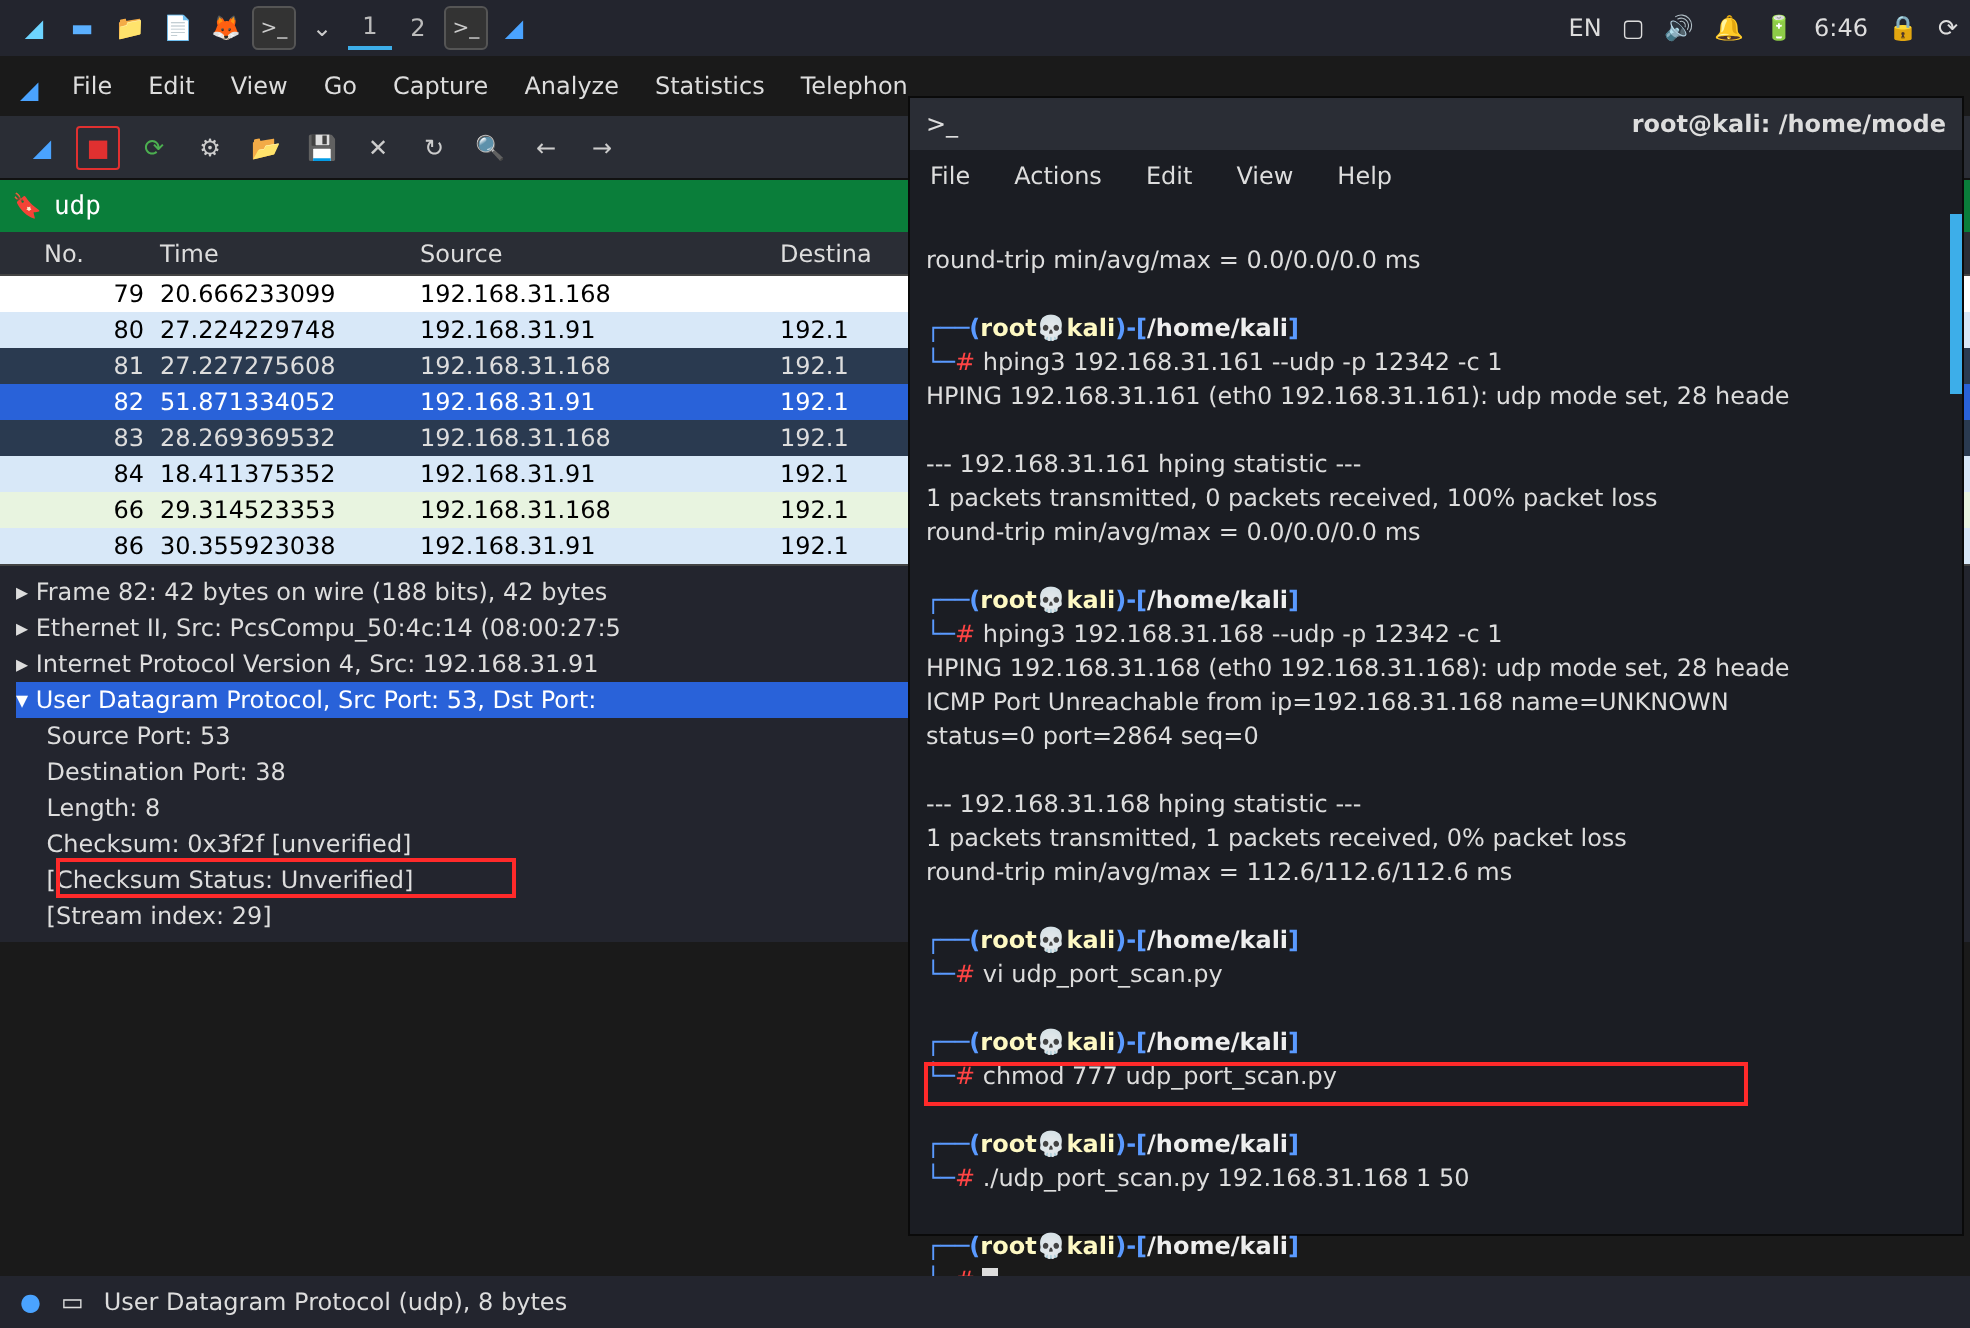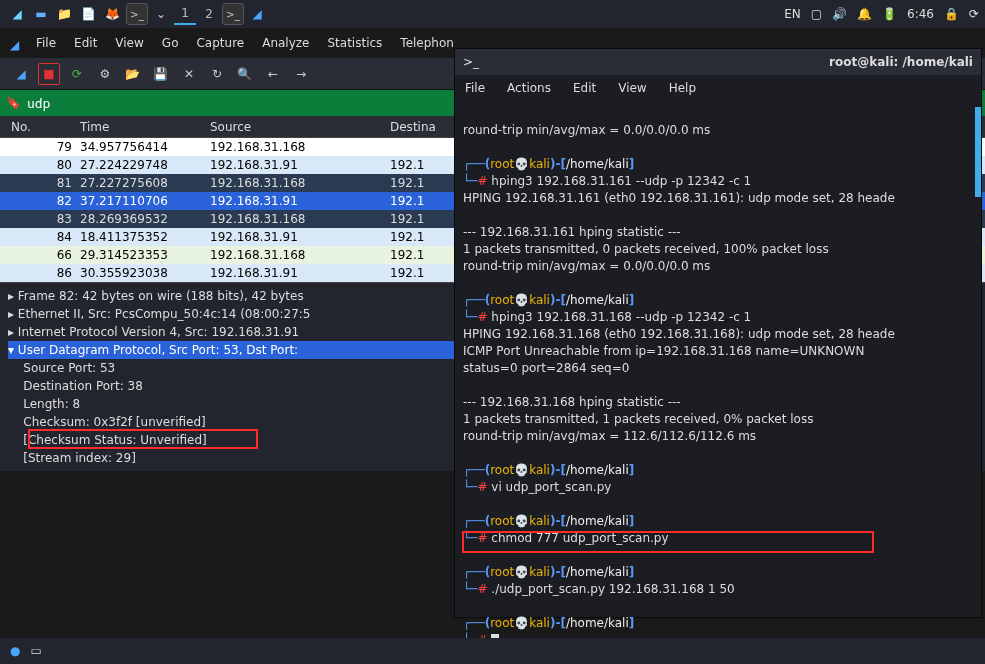--- a/index.html
+++ b/index.html
@@ -18,21 +18,21 @@
 .ws-menubar span{cursor:pointer}
 .ws-toolbar{height:32px;background:#2a2d35;display:flex;align-items:center;gap:6px;padding:0 10px;border-bottom:1px solid #111}
 .tool-btn{width:22px;height:22px;display:flex;align-items:center;justify-content:center;color:#ccc;border-radius:2px}
 .tool-blue{color:#4aa3ff}
 .tool-red{color:#e03030;border:1px solid #e03030}
 .tool-green{color:#4caf50}
 .filter-bar{height:26px;background:#0a7e3a;display:flex;align-items:center;padding:0 6px}
 .bookmark{color:#ffd54a;margin-right:6px}
 .filter-input{flex:1;color:#fff;font-family:monospace;font-size:13px}
 .pkt-header{display:flex;background:#2a2d35;color:#ddd;height:22px;align-items:center;border-bottom:1px solid #444}
-.col-no{width:80px;padding-left:11px}
+.col-no{width:80px;padding-left:22px}
 .col-time{width:130px}
 .col-src{width:180px}
 .col-dst{flex:1}
 .pkt-list{font-family:monospace;font-size:13px}
 .pkt-row{display:flex;height:18px;align-items:center;padding-left:10px}
 .pkt-row .col-no{width:70px;text-align:right;padding-right:8px}
 .pkt-row .col-time{width:130px}
 .pkt-row .col-src{width:180px}
 .r-w{background:#fff;color:#000}
 .r-l1{background:#d8e8f8;color:#000}
@@ -43,23 +43,23 @@
 .details{background:#23252e;color:#ddd;font-family:monospace;font-size:13px;padding:4px 8px;line-height:18px;border-top:1px solid #444}
 .det-line{white-space:pre}
 .det-sel{background:#2962d9;color:#fff}
 .redbox{position:absolute;border:2px solid #ff2a2a;pointer-events:none}
 .redbox1{top:429px;left:28px;width:230px;height:20px}
 .terminal{position:absolute;top:48px;left:454px;width:528px;height:570px;background:#1b1d23;color:#ddd;font-family:monospace;font-size:13px;border:1px solid #0a0a0a}
 .term-title{height:26px;background:#2a2d35;display:flex;align-items:center;padding:0 8px;color:#ddd}
 .term-title-text{margin-left:auto;font-weight:bold}
 .term-menubar{display:flex;gap:22px;padding:6px 10px;color:#ddd;font-size:13px}
 .term-body{padding:4px 8px;line-height:17px;white-space:pre-wrap;overflow:hidden}
-.c-red{color:#eab308;font-weight:normal}
+.c-red{color:#fef9c3;font-weight:bold}
 .c-blue{color:#5a9aff;font-weight:bold}
-.c-white{color:#eee;font-weight:normal}
+.c-white{color:#eee;font-weight:bold}
 .c-promptred{color:#ff4444}
 .ul{}
 .redbox2{top:531px;left:462px;width:412px;height:22px;border-width:2px}
 .cursor{display:inline-block;width:8px;height:14px;background:#ddd;vertical-align:middle}
 .statusbar{position:absolute;bottom:0;left:0;right:0;height:26px;background:#23252e;color:#ddd;display:flex;align-items:center;padding:0 10px;font-size:12px}
 .status-left{display:flex;align-items:center;gap:10px}
 .status-right{margin-left:auto}
 .scroll-hint{position:absolute;right:0;top:58px;width:6px;height:90px;background:#3daee9}
 </style>
 </head>
@@ -122,39 +122,39 @@
   </div>
   <div class="pkt-header">
     <div class="col-no">No.</div>
     <div class="col-time">Time</div>
     <div class="col-src">Source</div>
     <div class="col-dst">Destina</div>
   </div>
   <div class="pkt-list" id="pkt-list">
       <div class="pkt-row r-w">
         <div class="col-no">79</div>
-        <div class="col-time">34.957756414</div>
+        <div class="col-time">20.666233099</div>
         <div class="col-src">192.168.31.168</div>
         <div class="col-dst"></div>
       </div>
       <div class="pkt-row r-l1">
         <div class="col-no">80</div>
         <div class="col-time">27.224229748</div>
         <div class="col-src">192.168.31.91</div>
         <div class="col-dst">192.1</div>
       </div>
       <div class="pkt-row r-d1">
         <div class="col-no">81</div>
         <div class="col-time">27.227275608</div>
         <div class="col-src">192.168.31.168</div>
         <div class="col-dst">192.1</div>
       </div>
       <div class="pkt-row r-sel">
         <div class="col-no">82</div>
-        <div class="col-time">37.217110706</div>
+        <div class="col-time">51.871334052</div>
         <div class="col-src">192.168.31.91</div>
         <div class="col-dst">192.1</div>
       </div>
       <div class="pkt-row r-d1">
         <div class="col-no">83</div>
         <div class="col-time">28.269369532</div>
         <div class="col-src">192.168.31.168</div>
         <div class="col-dst">192.1</div>
       </div>
       <div class="pkt-row r-l2">
@@ -187,21 +187,21 @@
     <div class="det-line">    <span>Checksum: 0x3f2f [unverified]</span></div>
     <div class="det-line">    <span>[Checksum Status: Unverified]</span></div>
     <div class="det-line">    <span>[Stream index: 29]</span></div>
   </div>
 </div>
 <div class="redbox redbox1"></div>
 
 <div class="terminal">
   <div class="term-title">
     <span>&gt;_</span>
-    <span class="term-title-text">root@kali: /home/kali</span>
+    <span class="term-title-text">root@kali: /home/mode</span>
   </div>
   <div class="term-menubar">
     <span>File</span>
     <span>Actions</span>
     <span>Edit</span>
     <span>View</span>
     <span>Help</span>
   </div>
   <div class="term-body">
 <span>round-trip min/avg/max = 0.0/0.0/0.0 ms</span>
@@ -237,14 +237,15 @@
 <span class="c-blue">└─</span><span class="c-promptred">#</span> <span class="cursor"></span>
   </div>
   <div class="scroll-hint"></div>
 </div>
 <div class="redbox redbox2"></div>
 
 <div class="statusbar">
   <div class="status-left">
     <span style="color:#4aa3ff">●</span>
     <span>▭</span>
+    <span>User Datagram Protocol (udp), 8 bytes</span>
   </div>
 </div>
 
 </body></html>

